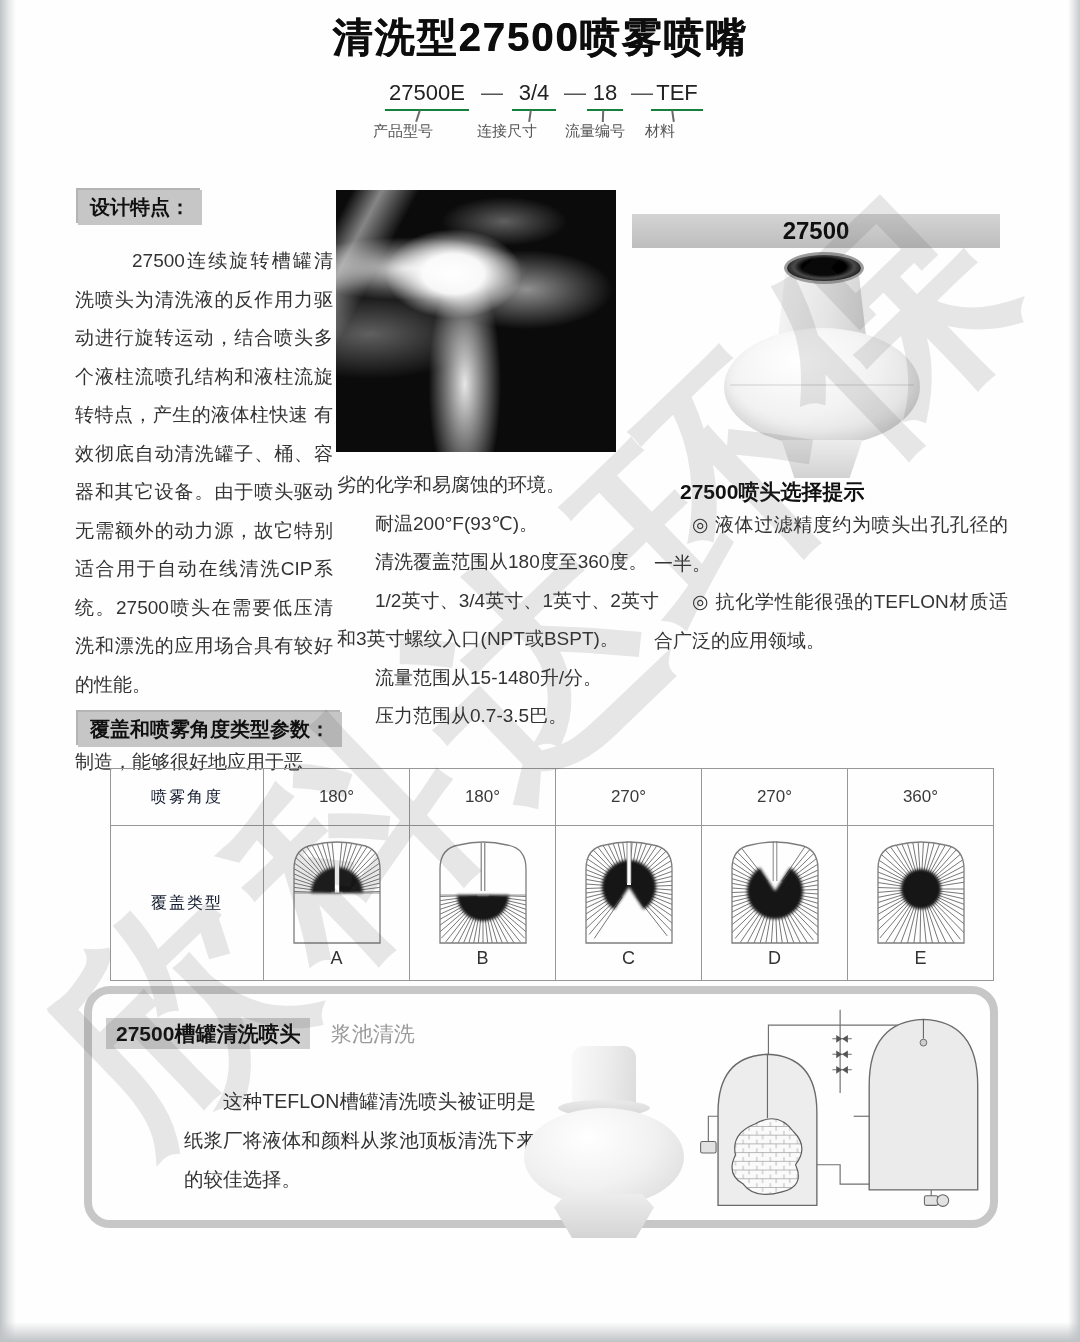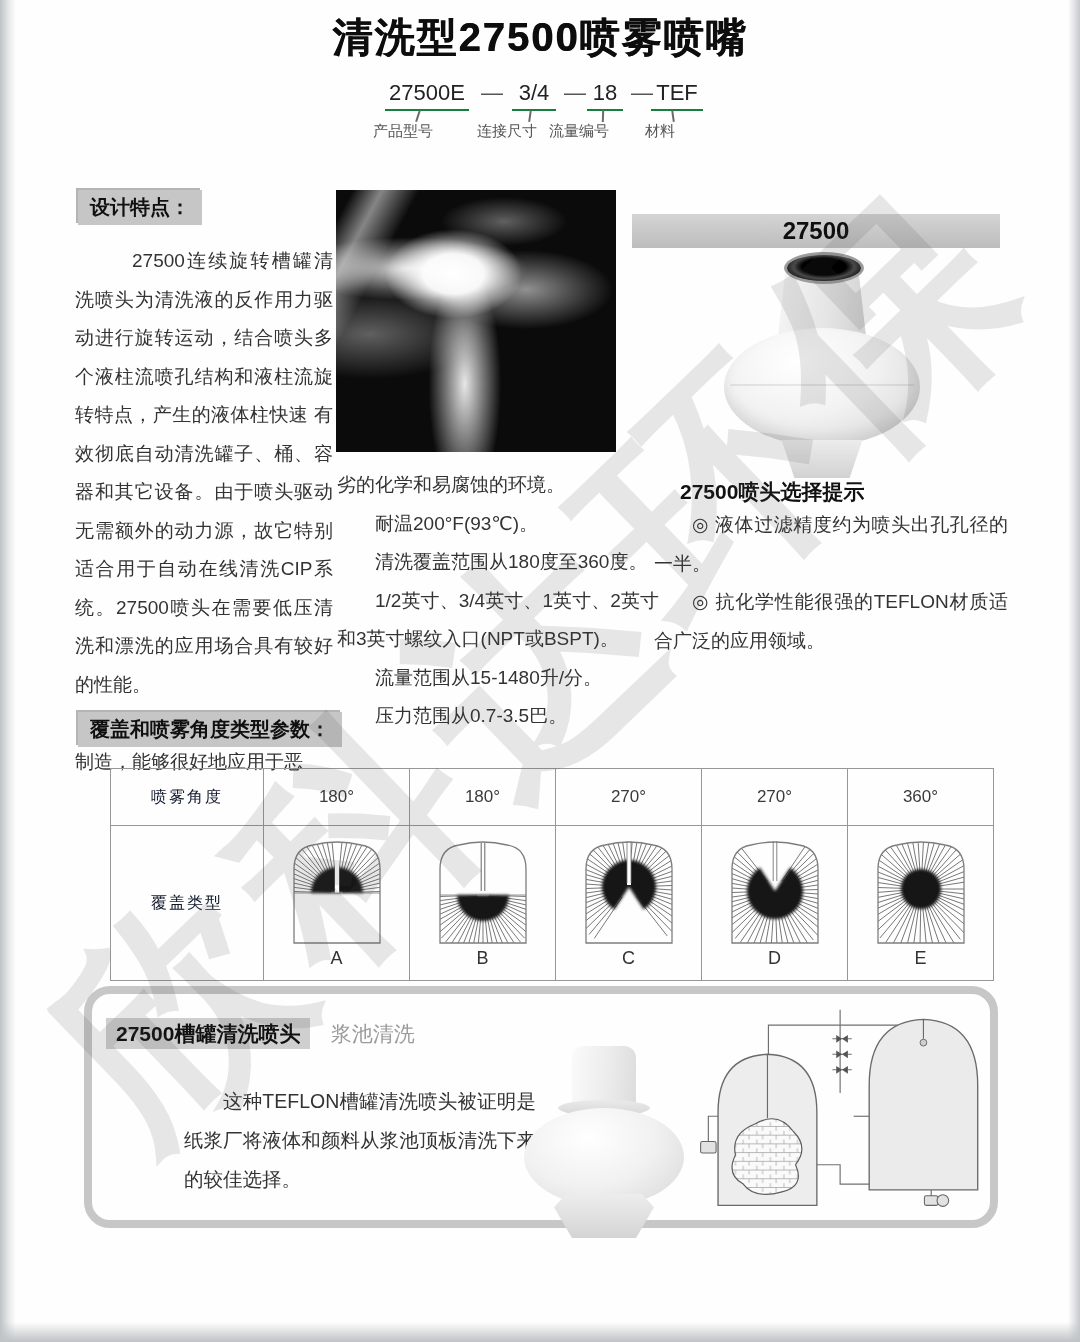--- a/index.html
+++ b/index.html
@@ -103,21 +103,21 @@
     <span class="mc-dash" style="left:209px;">—</span>
     <span class="mc-val" style="left:232px;width:36px;">18</span>
     <span class="mc-dash" style="left:276px;">—</span>
     <span class="mc-val" style="left:296px;width:52px;">TEF</span>
     <span class="mc-conn" style="left:62px;transform:rotate(18deg);"></span>
     <span class="mc-conn" style="left:174px;transform:rotate(8deg);"></span>
     <span class="mc-conn" style="left:247px;transform:rotate(2deg);"></span>
     <span class="mc-conn" style="left:317px;transform:rotate(-8deg);"></span>
     <span class="mc-lab" style="left:18px;">产品型号</span>
     <span class="mc-lab" style="left:122px;">连接尺寸</span>
-    <span class="mc-lab" style="left:194px;">流量编号</span>
+    <span class="mc-lab" style="left:210px;">流量编号</span>
     <span class="mc-lab" style="left:290px;">材料</span>
   </div>
 
   <div class="sec-label" style="left:78px;top:190px;">设计特点：</div>
   <div class="para" style="left:75px;top:226px;width:258px;">
     <p class="ind3">27500连续旋转槽罐清洗喷头为清洗液的反作用力驱动进行旋转运动，结合喷头多个液柱流喷孔结构和液柱流旋转特点，产生的液体柱快速 有效彻底自动清洗罐子、桶、容器和其它设备。由于喷头驱动无需额外的动力源，故它特别适合用于自动在线清洗CIP系统。27500喷头在需要低压清洗和漂洗的应用场合具有较好的性能。</p>
     <p class="ind2">采用TEF四氟乙浠烯材料制造，能够很好地应用于恶</p>
   </div>
 
   <div id="spray-photo"></div>

